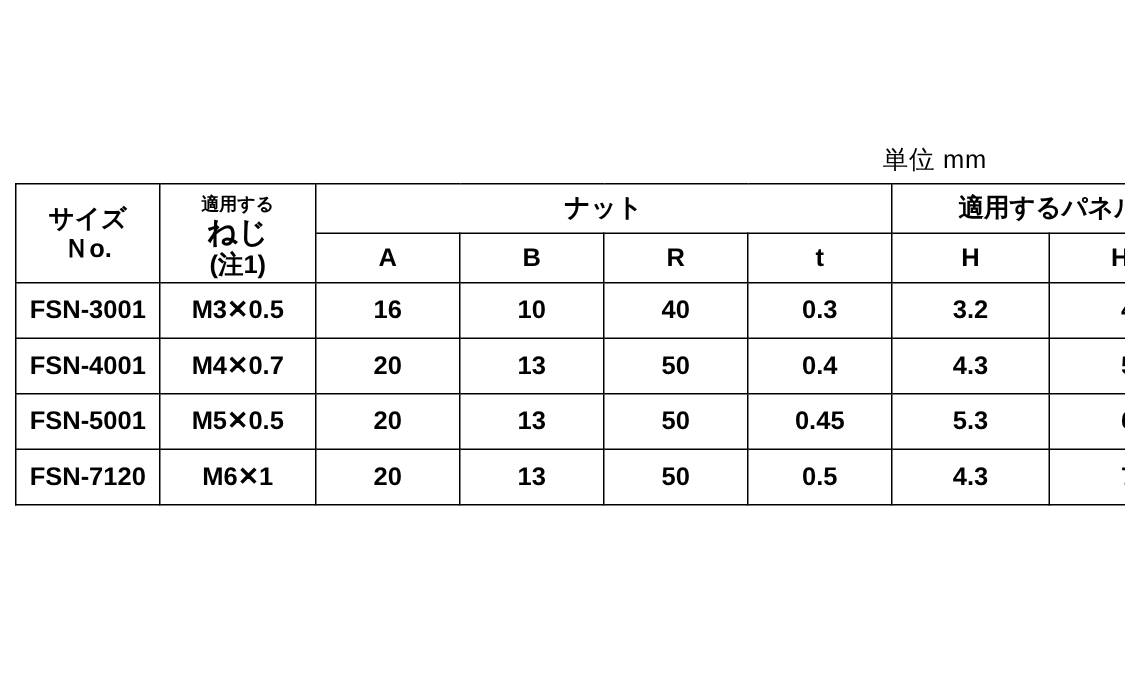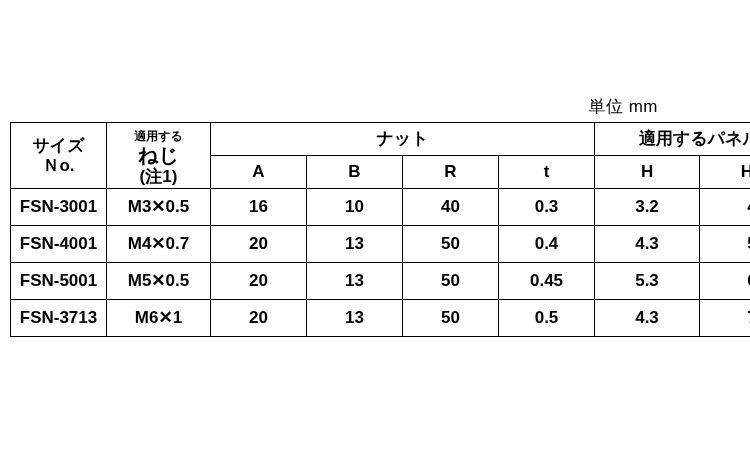--- a/index.html
+++ b/index.html
@@ -148,21 +148,21 @@
         <td class="size-cell">FSN-5001</td>
         <td class="screw-cell">M5✕0.5</td>
         <td>20</td>
         <td>13</td>
         <td>50</td>
         <td>0.45</td>
         <td>5.3</td>
         <td>6</td>
       </tr>
       <tr>
-        <td class="size-cell">FSN-3713</td>
+        <td class="size-cell">FSN-7120</td>
         <td class="screw-cell">M6✕1</td>
         <td>20</td>
         <td>13</td>
         <td>50</td>
         <td>0.5</td>
         <td>4.3</td>
         <td>7</td>
       </tr>
     </tbody>
   </table>

